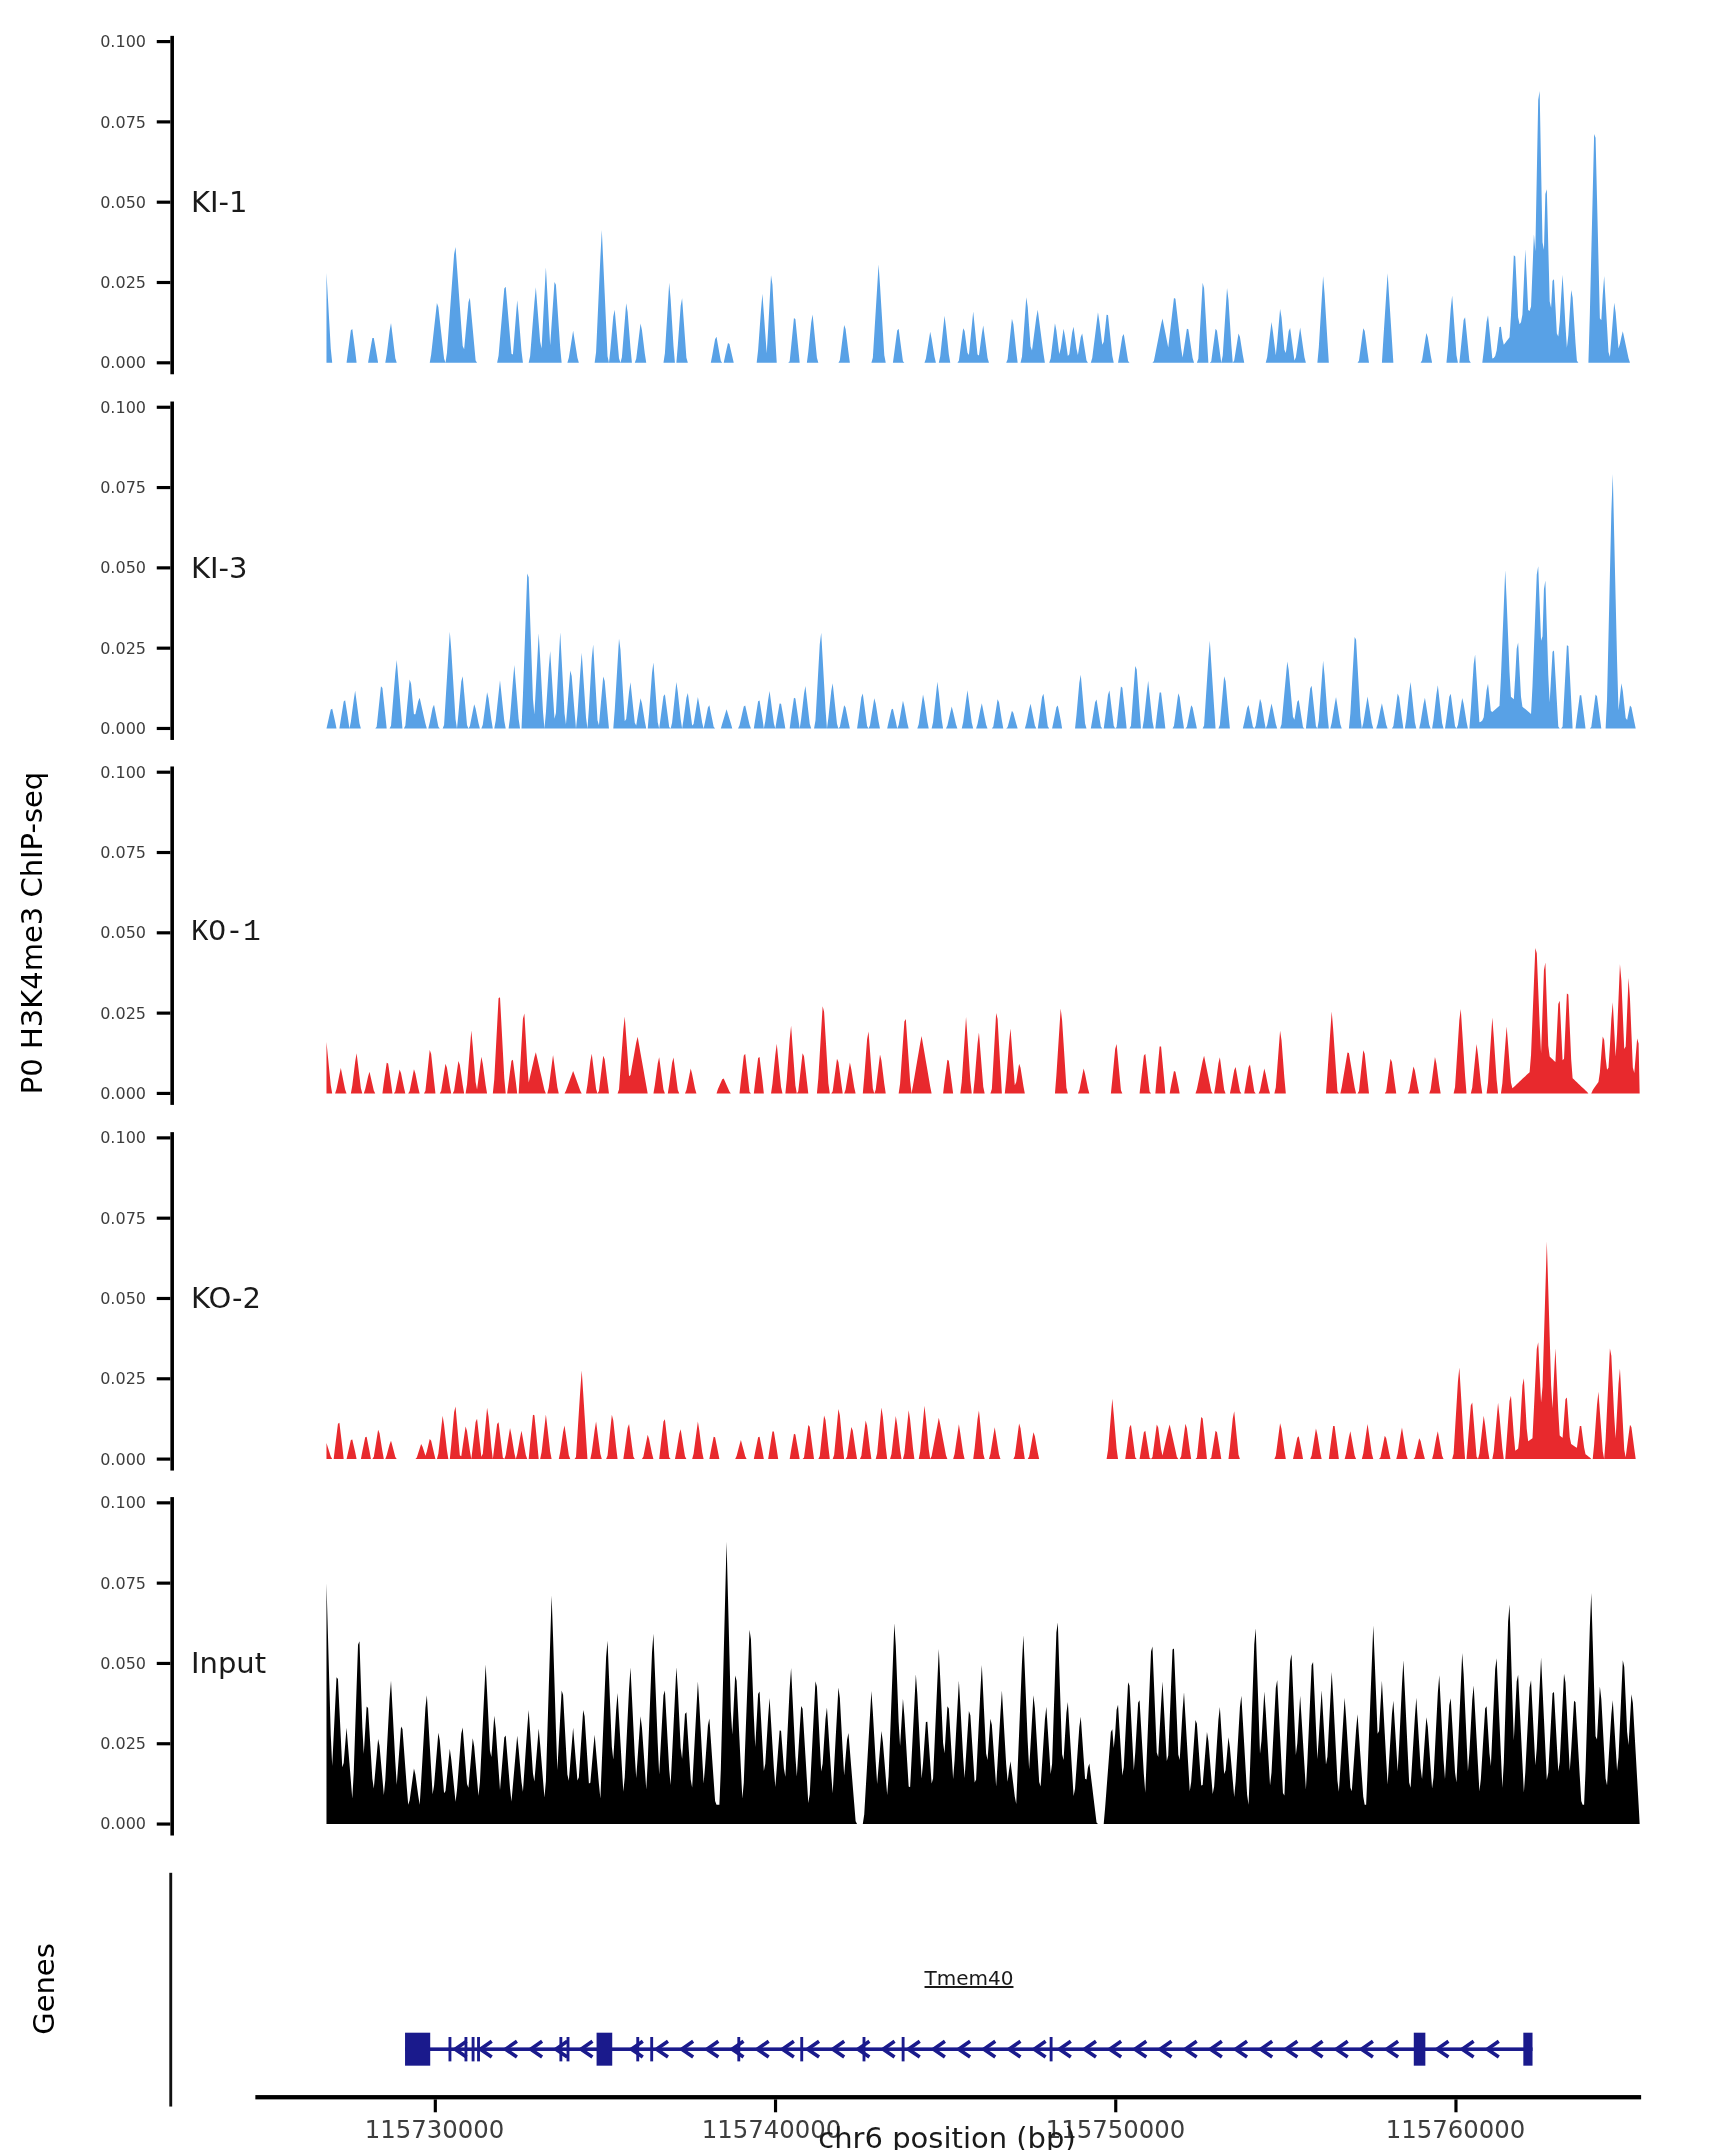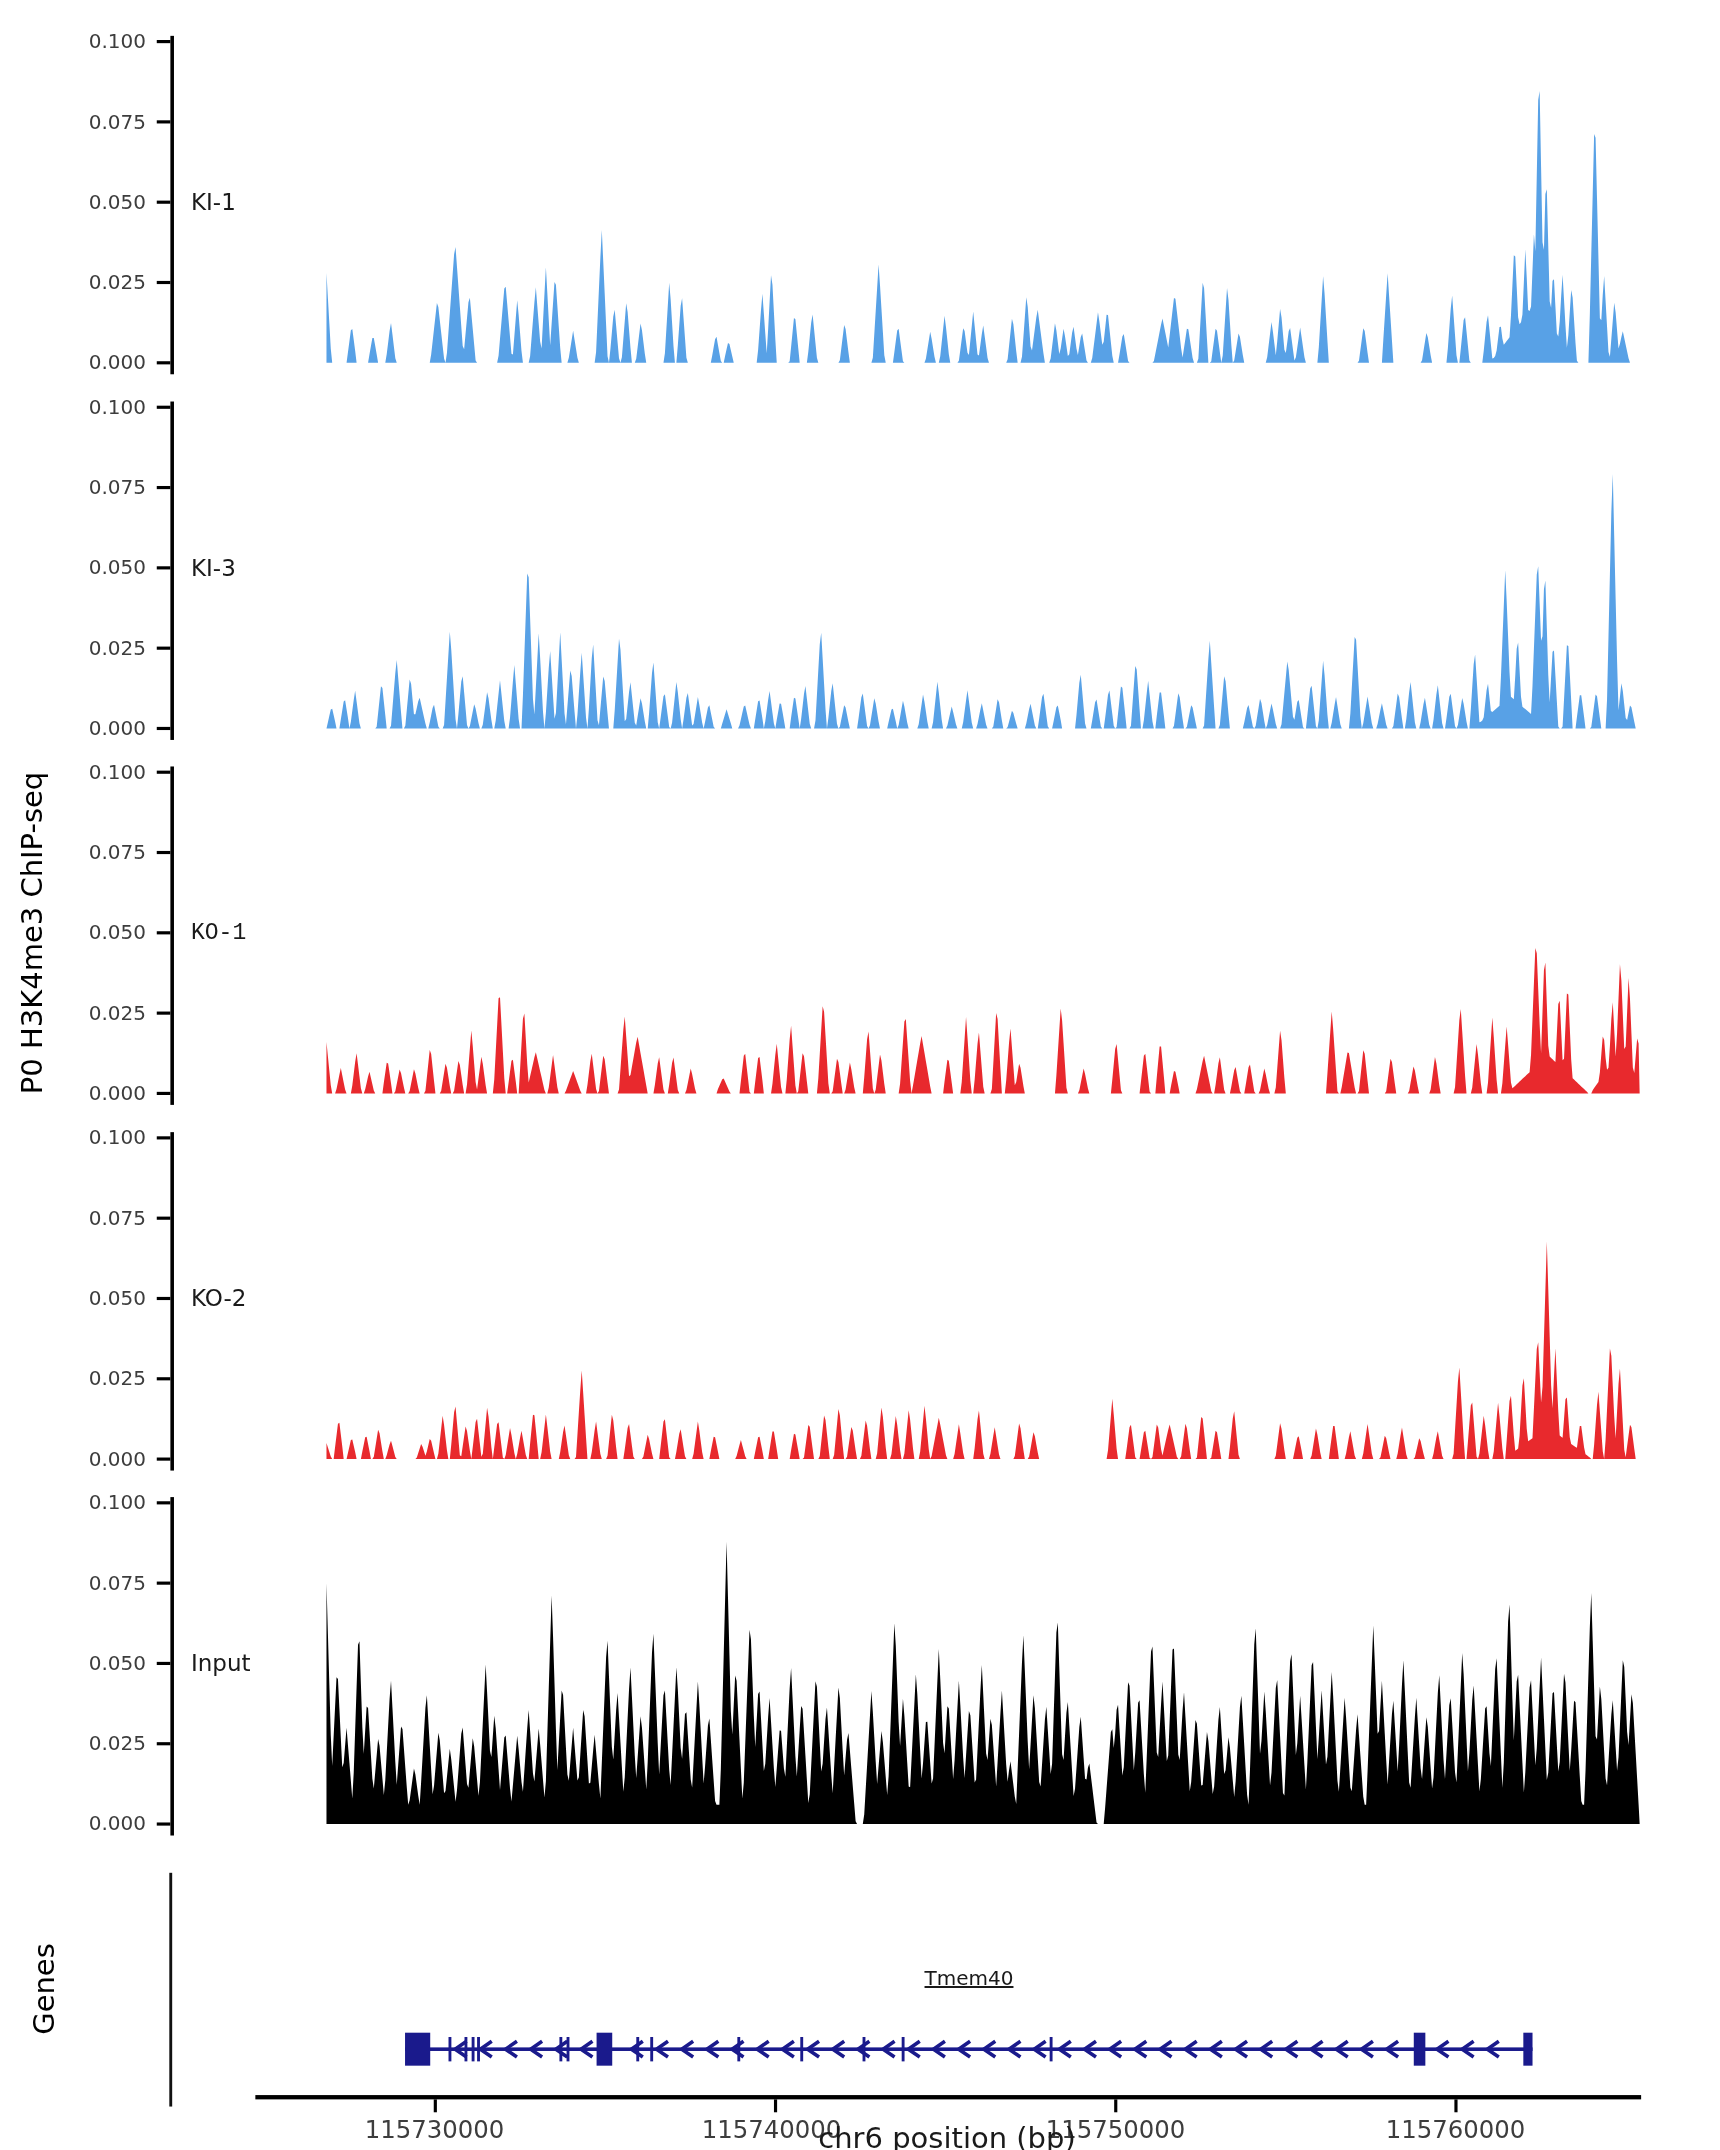--- a/index.html
+++ b/index.html
@@ -2,23 +2,23 @@
 <html style="font-size:11.5px"><head>
 <meta charset="utf-8">
 <style>
   html,body { margin:0; padding:0; background:#ffffff; }
   .canvas {
     position:relative; width:1721px; height:2151px; background:#ffffff;
     font-family:"DejaVu Sans", sans-serif; overflow:hidden;
   }
   svg.layer { position:absolute; left:0; top:0; }
   .txt { position:absolute; color:#3d3d3d; }
-  .ytick { font-size:20px; text-align:right; line-height:29px; }
+  .ytick { font-size:16px; text-align:right; line-height:29px; }
   .xtick { font-size:24.4px; text-align:center; line-height:29px; }
-  .tracklab { font-size:23px; color:#1a1a1a; line-height:30px; }
+  .tracklab { font-size:29px; color:#1a1a1a; line-height:30px; }
   .title-rot {
     position:absolute; white-space:nowrap; color:#000; font-size:29px;
     transform:translate(-50%,-50%) rotate(-90deg);
   }
   .xtitle {
     position:absolute; white-space:nowrap; color:#1a1a1a; font-size:29px;
     transform:translate(-50%,0);
   }
   .genename { position:absolute; font-size:20px; color:#1a1a1a; transform:translate(-50%,0); }
 </style>

